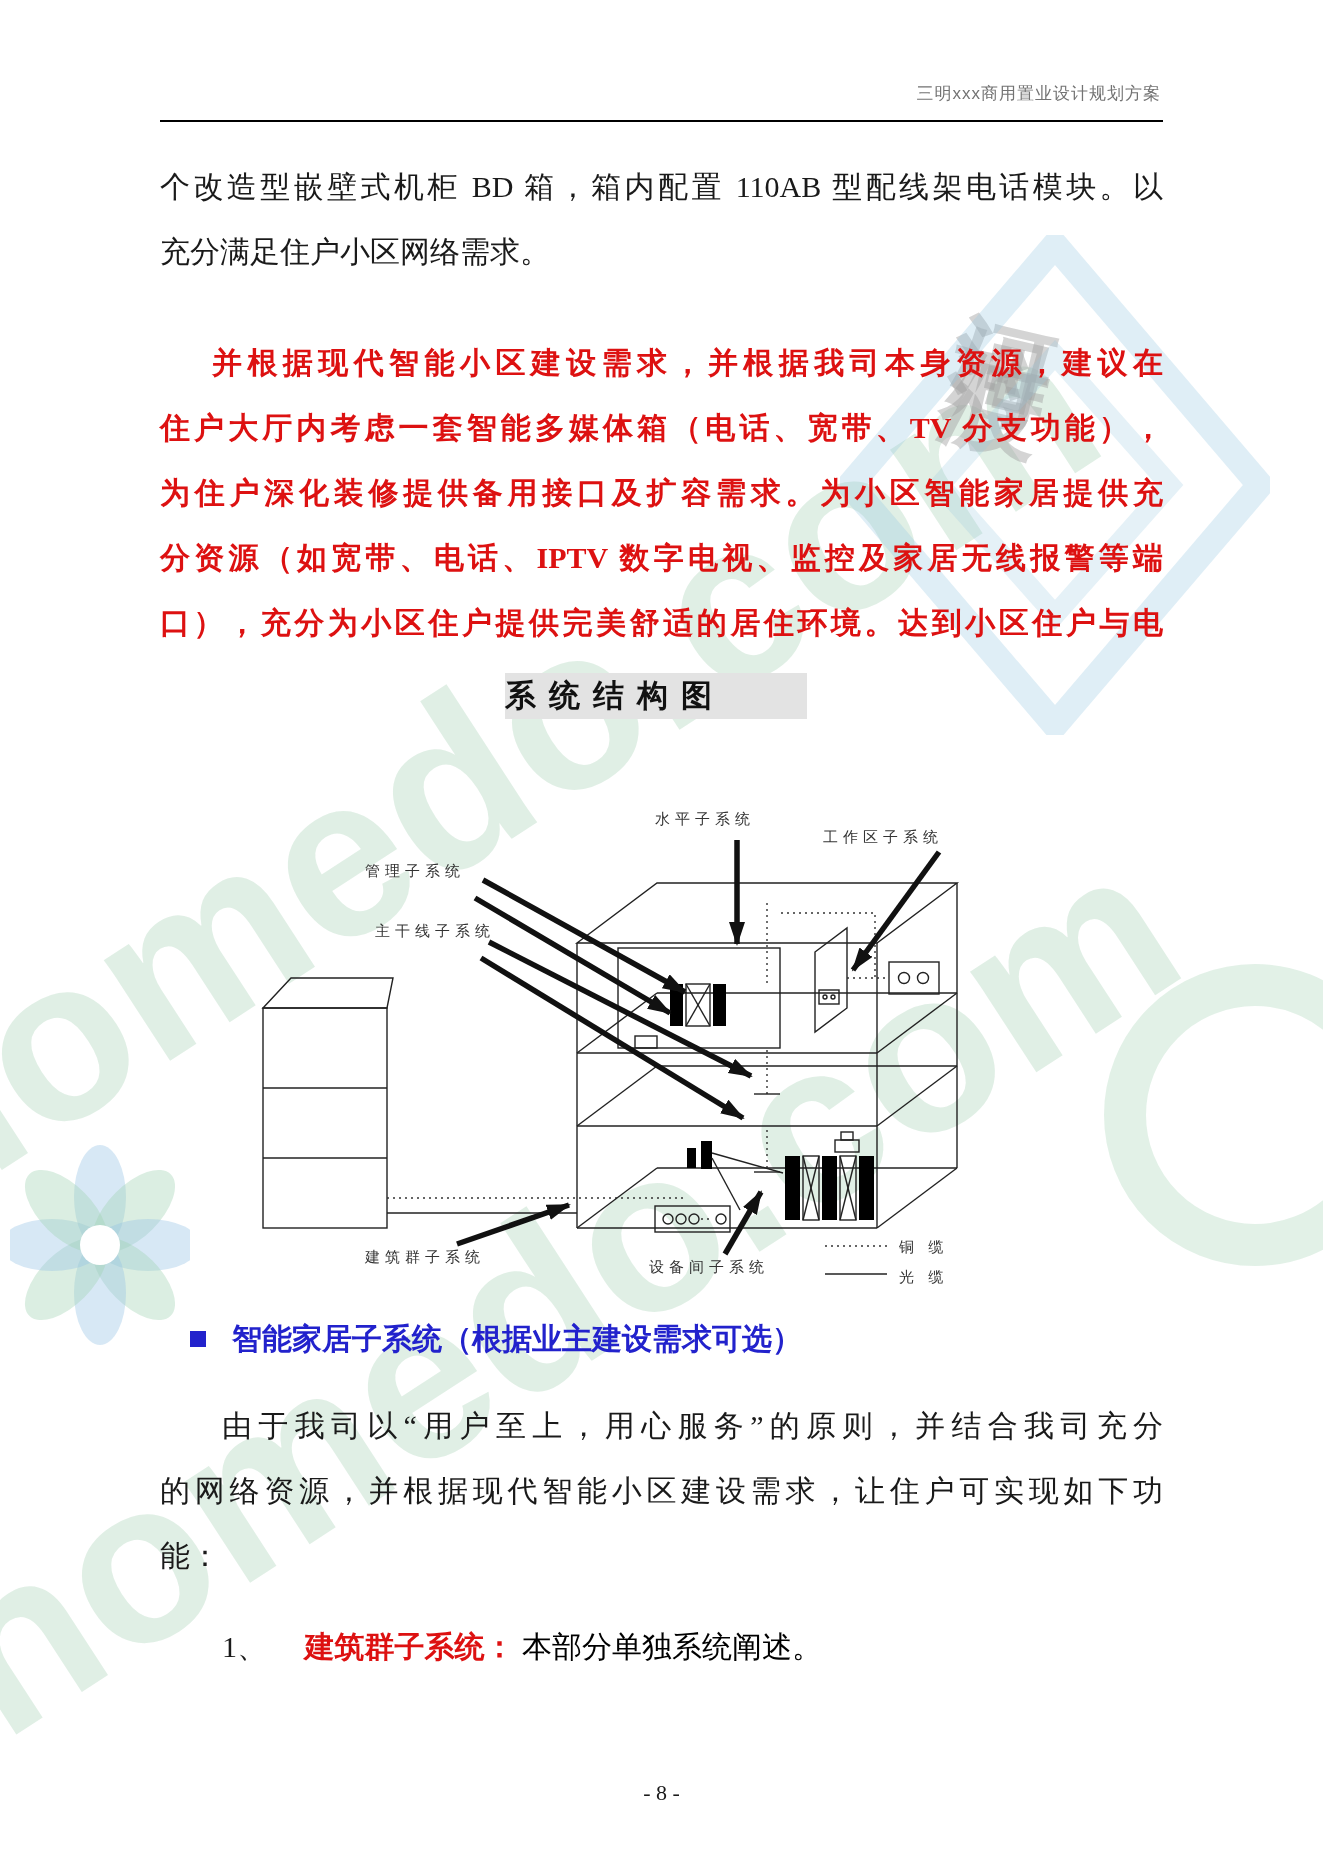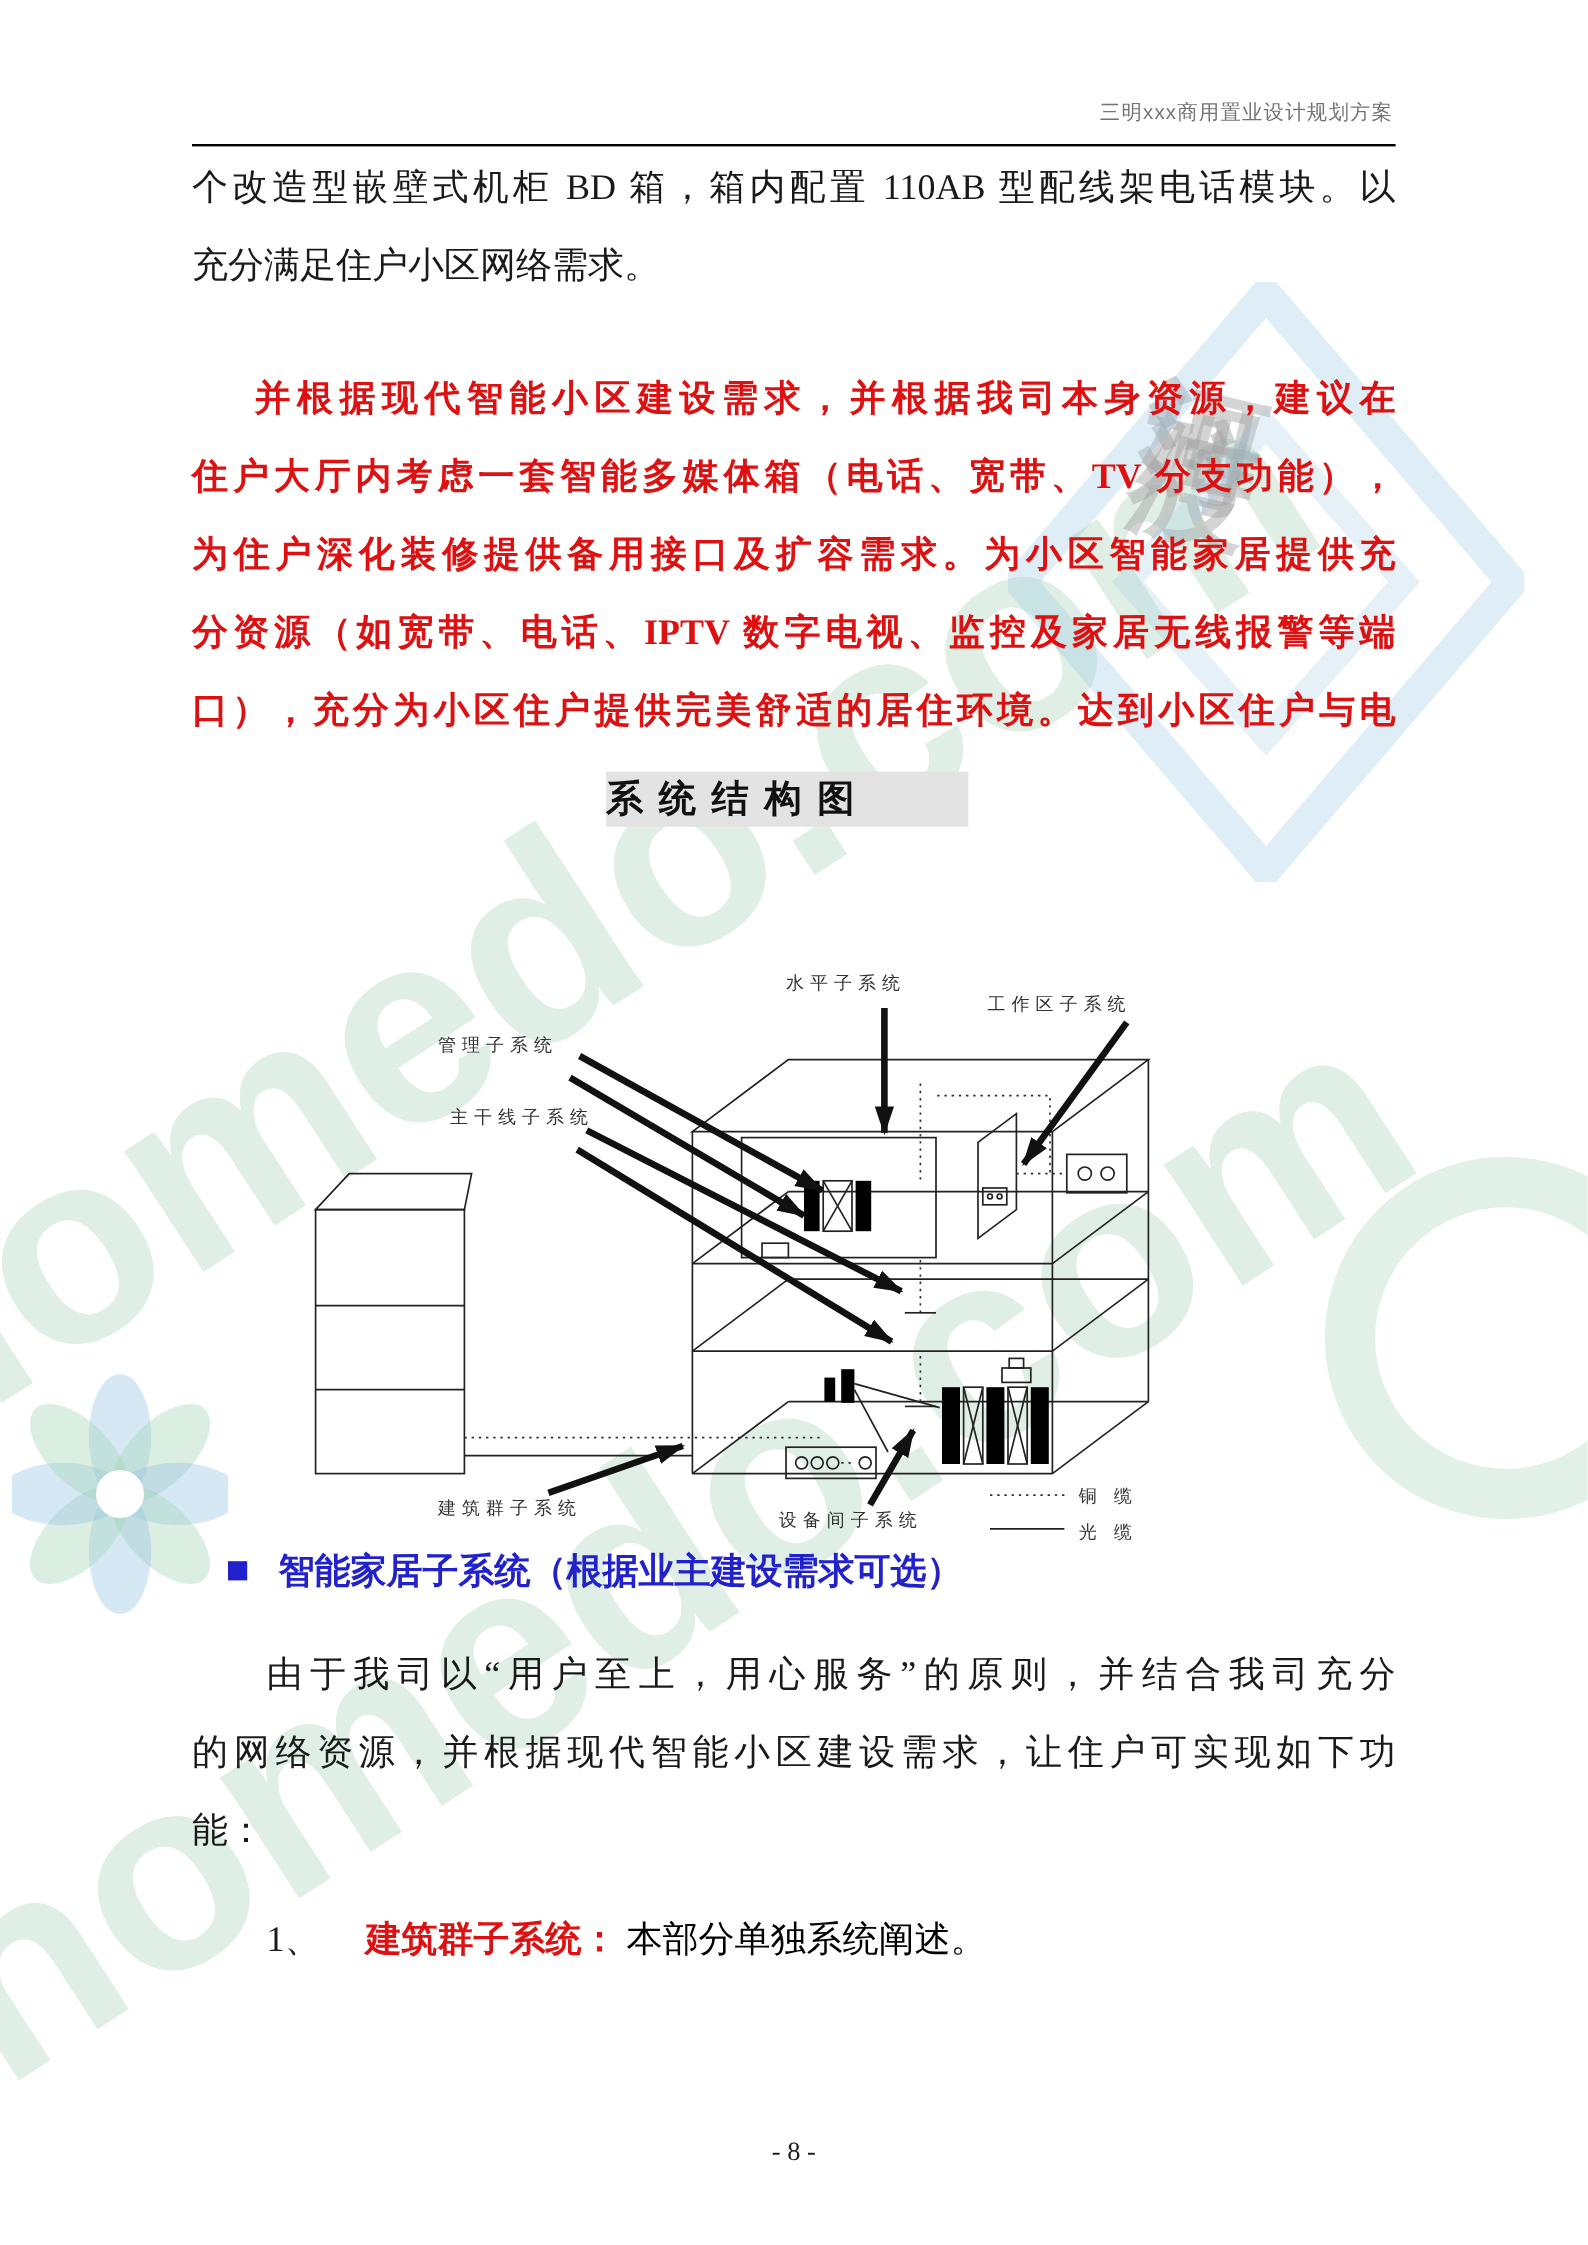--- a/index.html
+++ b/index.html
@@ -19,21 +19,21 @@
     font-family:"Liberation Serif",serif;font-weight:bold;
   }
   .wm-svg{position:absolute;z-index:2;pointer-events:none;}
   
   #header-title{
     position:absolute;top:82px;right:162px;z-index:3;
     font-family:"Liberation Sans",sans-serif;font-size:17px;color:#737373;letter-spacing:1px;
   }
   #header-rule{position:absolute;top:120px;left:160px;width:1003px;border-top:2.5px solid #000;z-index:3;}
   
-  #content{position:absolute;left:160px;top:124px;width:1003px;z-index:3;}
+  #content{position:absolute;left:160px;top:154px;width:1003px;z-index:3;}
   .ln{font-size:30px;height:65px;line-height:65px;color:#1a1a1a;white-space:nowrap;}
   .just{text-align:justify;text-align-last:justify;text-justify:inter-character;white-space:normal;}
   .red{color:#dd1111;font-weight:bold;}
   .ind52{text-indent:52px;}
   .ind62{text-indent:62px;}
   #red-para{margin-top:46px;}
   #diagram-title{
     margin-top:18px;margin-left:345px;width:302px;height:46px;line-height:46px;
     background:#e3e3e3;text-align:left;font-size:31px;font-weight:bold;color:#111;
     letter-spacing:13px;

